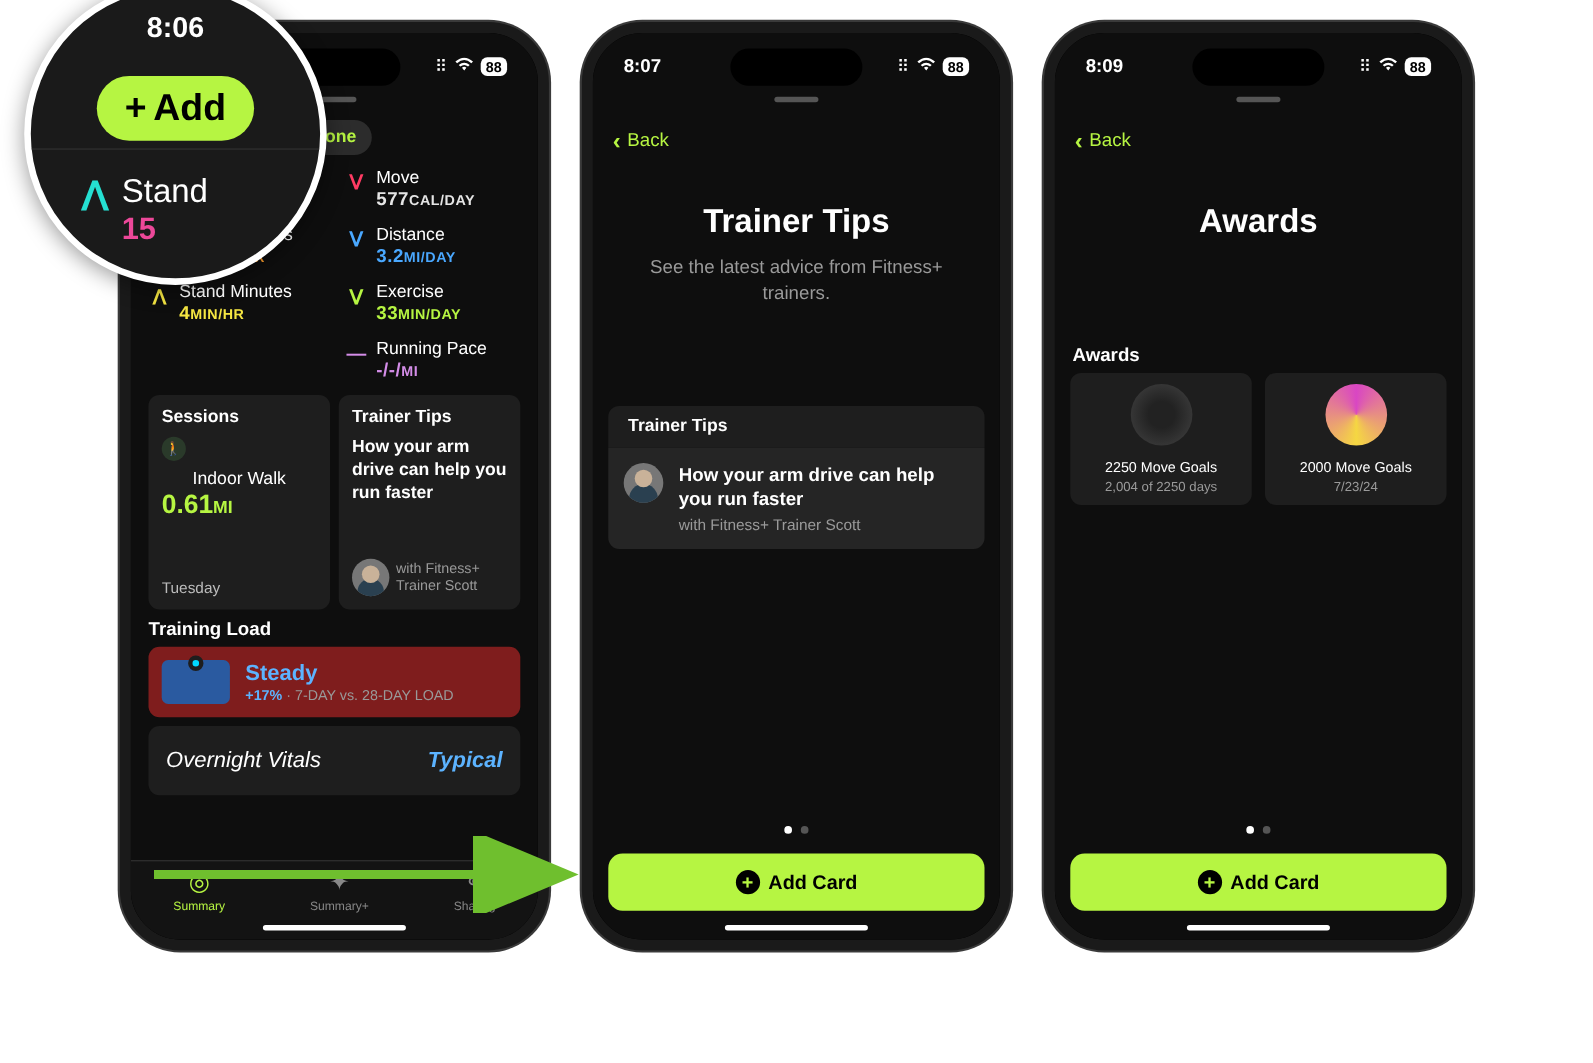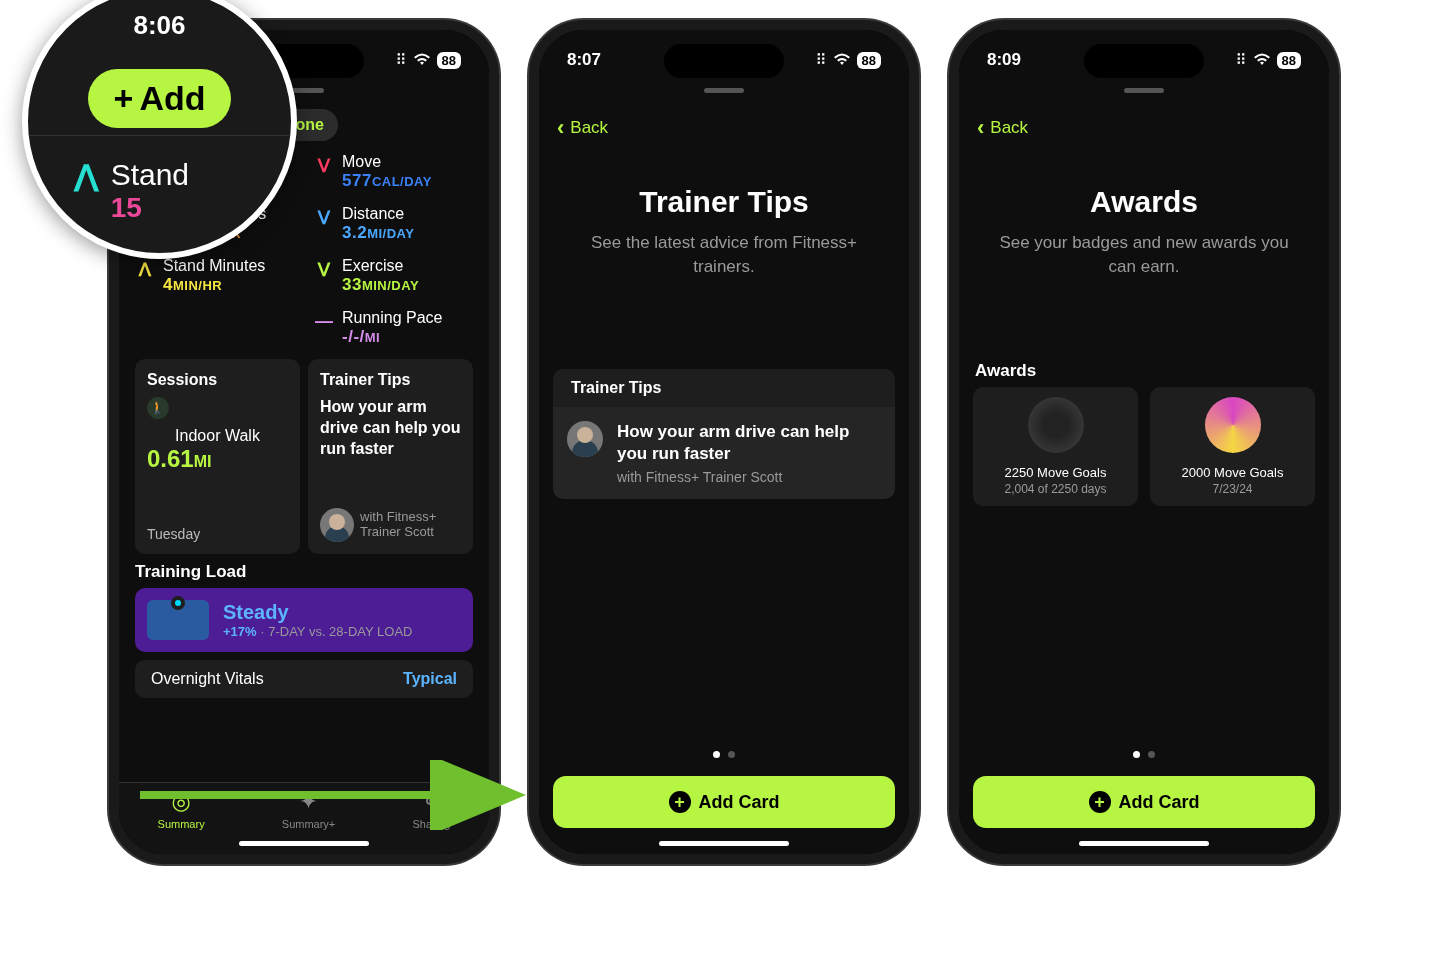--- a/index.html
+++ b/index.html
@@ -38,28 +38,28 @@
   .big-green { color:#b6f542; font-size:24px; font-weight:600; }
   .tip-text { color:#fff; font-size:16px; font-weight:600; line-height:1.3; }
   .avatar { width:34px; height:34px; border-radius:17px; background:#777; position:absolute; bottom:12px; left:12px; overflow:hidden;}
   .avatar::after{content:"";position:absolute;top:6px;left:9px;width:16px;height:16px;border-radius:8px;background:#c9b299;}
   .avatar::before{content:"";position:absolute;top:18px;left:5px;width:24px;height:20px;border-radius:12px 12px 0 0;background:#2a4050;}
   .trainer-sub { position:absolute; bottom:14px; left:52px; color:#999; font-size:13px; line-height:1.2;}
   .card-day { color:#bbb; font-size:14px; position:absolute; bottom:12px; left:12px;}
   
   .section-title { color:#fff; font-weight:700; font-size:17px; padding:8px 16px 6px; }
   
-  .tl-card { margin:0 16px; background:#4c1d95; border-radius:10px; padding:12px; display:flex; gap:14px; align-items:center;}
+  .tl-card { margin:0 16px; background:#7f1d1d; border-radius:10px; padding:12px; display:flex; gap:14px; align-items:center;}
   .tl-gauge { width:62px; height:40px; background:linear-gradient(#2a5aa0,#2a5aa0); border-radius:6px; position:relative;}
   .tl-dot { width:14px; height:14px; background:#00d9ff; border:4px solid #1e1e1e; border-radius:11px; position:absolute; top:-4px; left:24px;}
   .tl-txt .tl-name { color:#5cb3ff; font-size:20px; font-weight:700;}
   .tl-sub { color:#999; font-size:13px; }
   .tl-pct { color:#5cb3ff; font-weight:600;}
   
-  .ov-row { display:flex; justify-content:space-between; padding:10px 16px; color:#fff; font-size:16px; background:#1e1e1e; margin:8px 16px 0; border-radius:10px;}
+  .ov-row { display:flex; justify-content:space-between; padding:20px 16px; color:#fff; font-size:20px; background:#1e1e1e; margin:8px 16px 0; border-radius:10px;font-style:italic;}
   .typical { color:#5cb3ff; font-weight:600;}
   
   .tabbar { position:absolute; bottom:0; left:0; right:0; height:72px; background:rgba(20,20,20,0.96); display:flex; justify-content:space-around; align-items:center; padding-bottom:18px; border-top:0.5px solid #333;}
   .tab { color:#888; font-size:11px; display:flex; flex-direction:column; align-items:center; gap:3px;}
   .tab.active { color:#b6f542;}
   .tab-icon { font-size:22px;}
   .home-indicator { position:absolute; bottom:8px; left:50%; transform:translateX(-50%); width:130px; height:5px; background:#fff; border-radius:3px;}
   
   
   .nav-back { color:#b6f542; font-size:17px; padding:14px 18px; display:flex; align-items:center; gap:6px; font-weight:400;}
@@ -156,21 +156,21 @@
     <div class="done-row">
       <div class="done-btn">Done</div>
     </div>
 
     <div class="metrics-grid">
 
       <div class="metric" style="grid-column:2;grid-row:1">
         <span class="metric-chev" style="color:#ff3b63">ᐯ</span>
         <div class="metric-txt">
             <span class="metric-label">Move</span>
-            <span class="metric-value" style="color:#3b82f6"><span>577</span><span class="unit">CAL/DAY</span></span>
+            <span class="metric-value" style="color:#e5e5e5"><span>577</span><span class="unit">CAL/DAY</span></span>
           </div>
       </div>
       <div class="metric" style="grid-column:2;grid-row:2">
         <span class="metric-chev" style="color:#4aa8ff">ᐯ</span>
         <div class="metric-txt">
             <span class="metric-label">Distance</span>
             <span class="metric-value" style="color:#4aa8ff"><span>3.2</span><span class="unit">MI/DAY</span></span>
           </div>
       </div>
       <div class="metric" style="grid-column:1;grid-row:2">
@@ -308,21 +308,20 @@
           <span class="bat">88</span>
         </div>
     </div>
     <div class="sheet-handle"></div>
     <div class="nav-back">
         <span class="nav-chev">‹</span>
         <span>Back</span>
       </div>
     <div class="hero">
       <div class="hero-title">Awards</div>
-      <div class="hero-sub">See your badges and new awards you can earn.</div>
     </div>
     <div class="section-title" style="margin-top:44px;">Awards</div>
     <div class="awards-grid">
       <div class="award">
         <div class="badge">
             <div class="rnd a"></div>
           </div>
         <div class="aw-name">2250 Move Goals</div>
         <div class="aw-sub">2,004 of 2250 days</div>
       </div>

